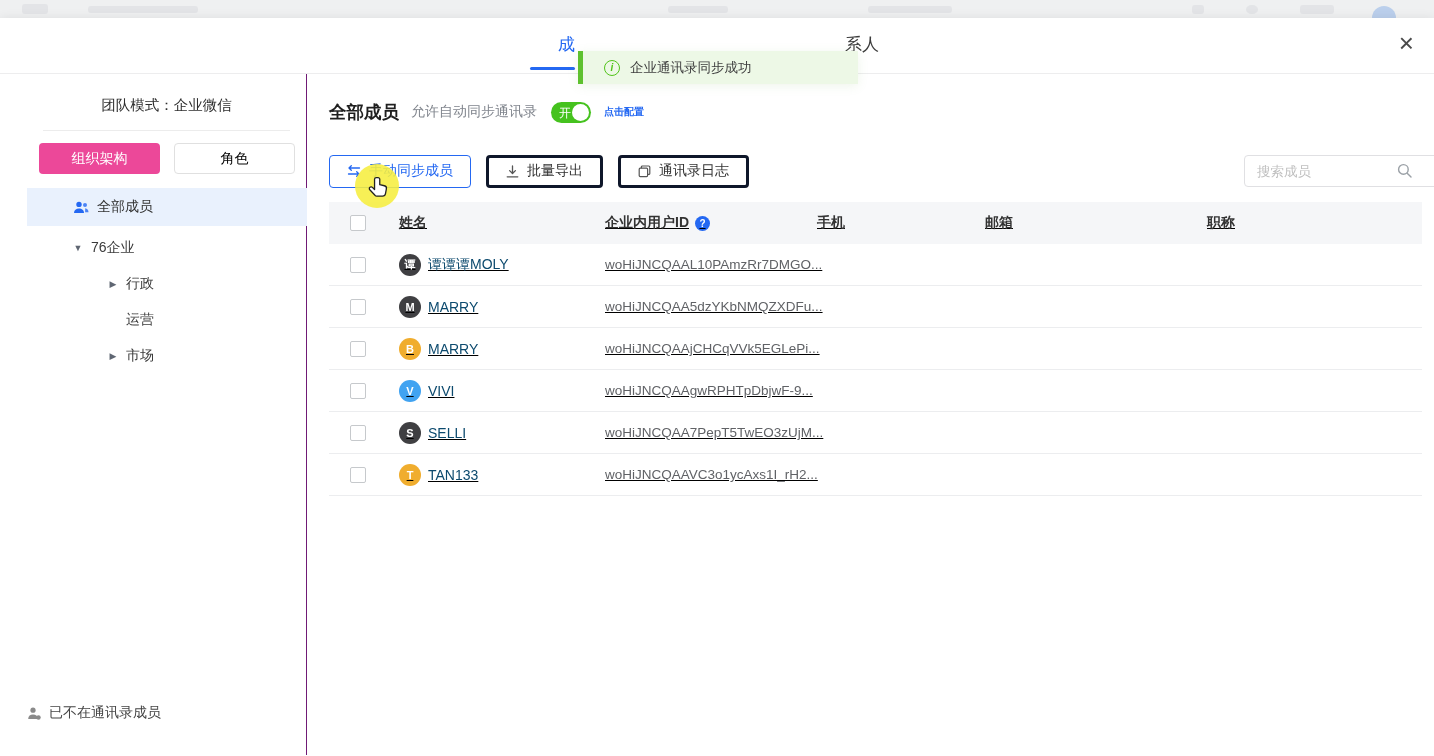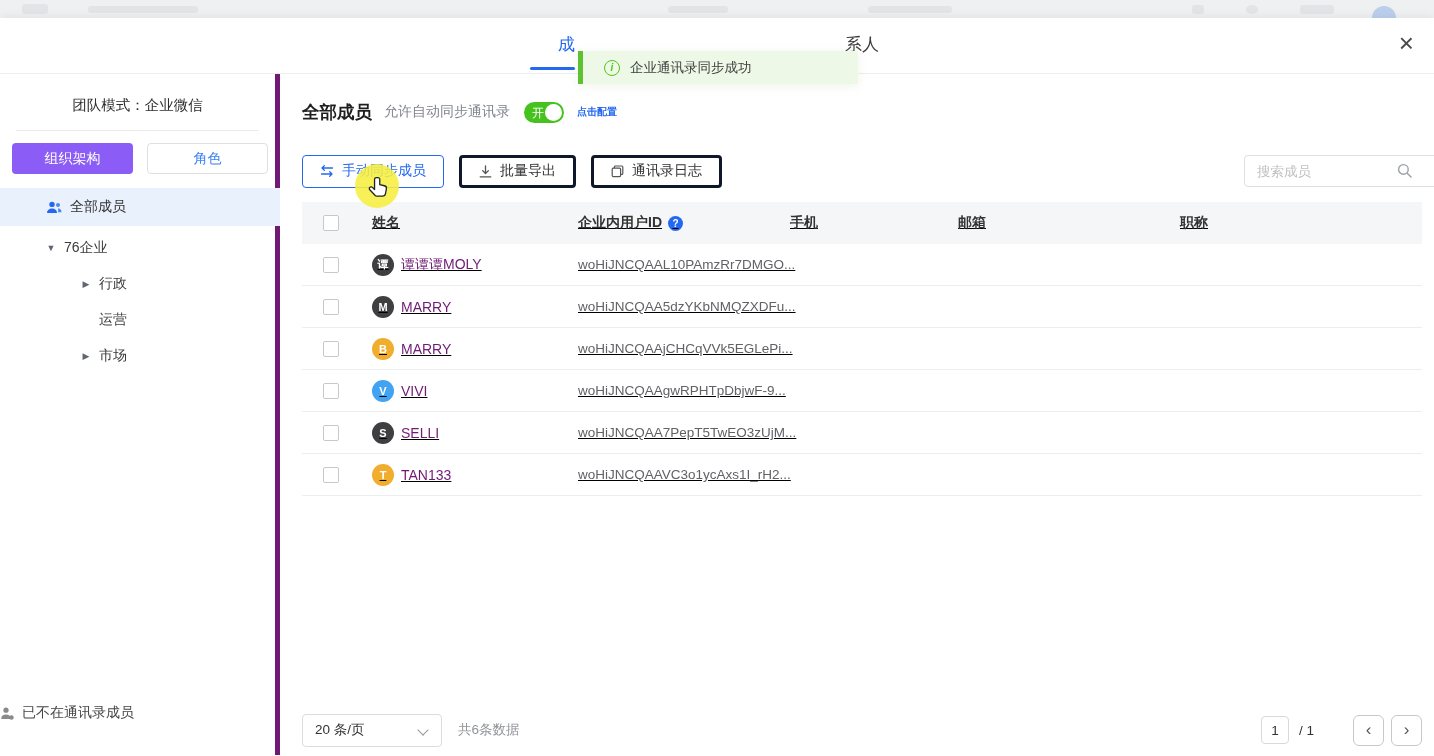--- a/index.html
+++ b/index.html
@@ -32,33 +32,33 @@
   .toast { position:absolute; left:578px; top:33px; width:280px; height:33px;
     background:#edf8e6; border-left:5px solid #5ec12f; display:flex; align-items:center;
     padding-left:21px; box-shadow:0 2px 10px rgba(120,170,90,.12); z-index:30; }
   .toast-icon { width:16px; height:16px; border:1.5px solid #52c41a; border-radius:50%;
     color:#52c41a; font-size:10px; font-weight:bold; display:flex; align-items:center;
     justify-content:center; font-style:italic; flex:0 0 16px; }
   .toast-msg { margin-left:10px; font-size:13.5px; color:#3e3e3e; white-space:nowrap; }
 
   
   .modal-body { display:flex; height:681px; }
-  .sidebar { position:relative; width:280px; flex:0 0 280px; border-right:5px solid #701a75; }
+  .sidebar { position:relative; width:280px; flex:0 0 280px; border-right:1px solid #701a75;margin-left:27px; }
   .main { position:relative; flex:1; padding:0 12px 0 22px; }
 
   
   .mode-label { position:absolute; top:22px; left:0; width:100%; text-align:center;
     font-size:14.5px; color:#2e2e2e; }
   .side-divider { position:absolute; top:56px; left:16px; right:16px; height:1px;
     background:#ececec; }
   .org-btn { position:absolute; top:69px; left:12px; width:121px; height:31px;
-    background:#8b5cf6; color:#fff; border:none; border-radius:4px; font-size:14px;
+    background:#ec4899; color:#fff; border:none; border-radius:4px; font-size:14px;
     cursor:pointer; font-family:inherit; }
   .role-btn { position:absolute; top:69px; left:147px; width:121px; height:31px;
-    background:#fff; color:#3b82f6; border:1px solid #e0e0e0; border-radius:4px;
+    background:#fff; color:#000000; border:1px solid #e0e0e0; border-radius:4px;
     font-size:14px; cursor:pointer; font-family:inherit; }
   .all-members { position:absolute; top:114px; left:0; width:280px; height:38px;
     background:#e9f1fd; display:flex; align-items:center; padding-left:46px;
     cursor:pointer; }
   .all-members .ppl-icon { width:16px; height:13px; margin-right:8px; }
   .all-members span.lbl { font-size:14px; color:#333; }
   .tree { position:absolute; top:156px; left:0; width:280px; }
   .tree-item { height:36px; display:flex; align-items:center; font-size:14px;
     color:#3a3a3a; cursor:pointer; }
   .tree-item .arrow { width:14px; font-size:9px; color:#5f6672; text-align:center;
@@ -111,21 +111,21 @@
   .head-id { display:flex; align-items:center; }
   .help-icon { margin-left:6px; width:15px; height:15px; border-radius:50%;
     background:#2468f2; color:#fff; font-size:10px; font-weight:bold;
     display:inline-flex; align-items:center; justify-content:center; cursor:pointer; }
   .avatar { width:22px; height:22px; border-radius:50%; color:#fff; font-size:11px;
     font-weight:bold; display:flex; align-items:center; justify-content:center;
     margin-right:7px; flex:0 0 22px; }
   .av-dark { background:#3f3f42; }
   .av-yellow { background:#f0ad2e; }
   .av-blue { background:#41a3f1; }
-  .name-text { font-size:14px; color:#701a75; }
+  .name-text { font-size:14px; color:#0c4a6e; }
   .id-text { font-size:13.5px; color:#606266; }
 
   
   .list-footer { position:absolute; left:22px; right:12px; bottom:8px; height:34px;
     display:flex; align-items:center; }
   .page-size { width:140px; height:33px; border:1px solid #dcdcdc; border-radius:4px;
     display:flex; align-items:center; padding:0 12px; font-size:13.5px; color:#333;
     cursor:pointer; position:relative; }
   .caret { position:absolute; right:14px; top:11px; width:8px; height:8px;
     border-right:1.5px solid #999; border-bottom:1.5px solid #999;
@@ -355,35 +355,20 @@
               <span class="name-text">TAN133</span>
             </div>
             <div class="cell id-text">woHiJNCQAAVC3o1ycAxs1I_rH2...</div>
             <div class="cell"></div>
             <div class="cell"></div>
             <div class="cell"></div>
           </div>
         </div>
       </div>
 
-      <div class="list-footer">
-        <div class="page-size">
-          <span>20 条/页</span>
-          <span class="caret"></span>
-        </div>
-        <span class="total-text">共6条数据</span>
-
-        <div class="pager">
-          <div class="page-box">1</div>
-          <span class="page-of">/ 1</span>
-          <span class="spacer"></span>
-          <button class="pg-btn">‹</button>
-          <button class="pg-btn">›</button>
-        </div>
-      </div>
 
     </div>
   </div>
 
   <div class="click-highlight"></div>
   <svg class="hand-cursor" viewBox="0 0 24 24" width="26" height="26">
     <path d="M9.5 1.5 c-.9 0-1.6.7-1.6 1.6 v9.4 l-2-2 c-.6-.6-1.7-.7-2.3-.1 -.7.6-.7 1.7-.1 2.3 l4.8 5.1 c.4.5 1 .7 1.7.7 h5.3 c1.3 0 2.5-1 2.7-2.3 l.8-4.3 c.3-1.3-.6-2.6-1.9-2.9 l-4.2-1 v-4.9 c0-.9-.7-1.6-1.6-1.6 z" fill="#fff" stroke="#222" stroke-width="1.2" stroke-linejoin="round"></path>
   </svg>
 
 </div>

